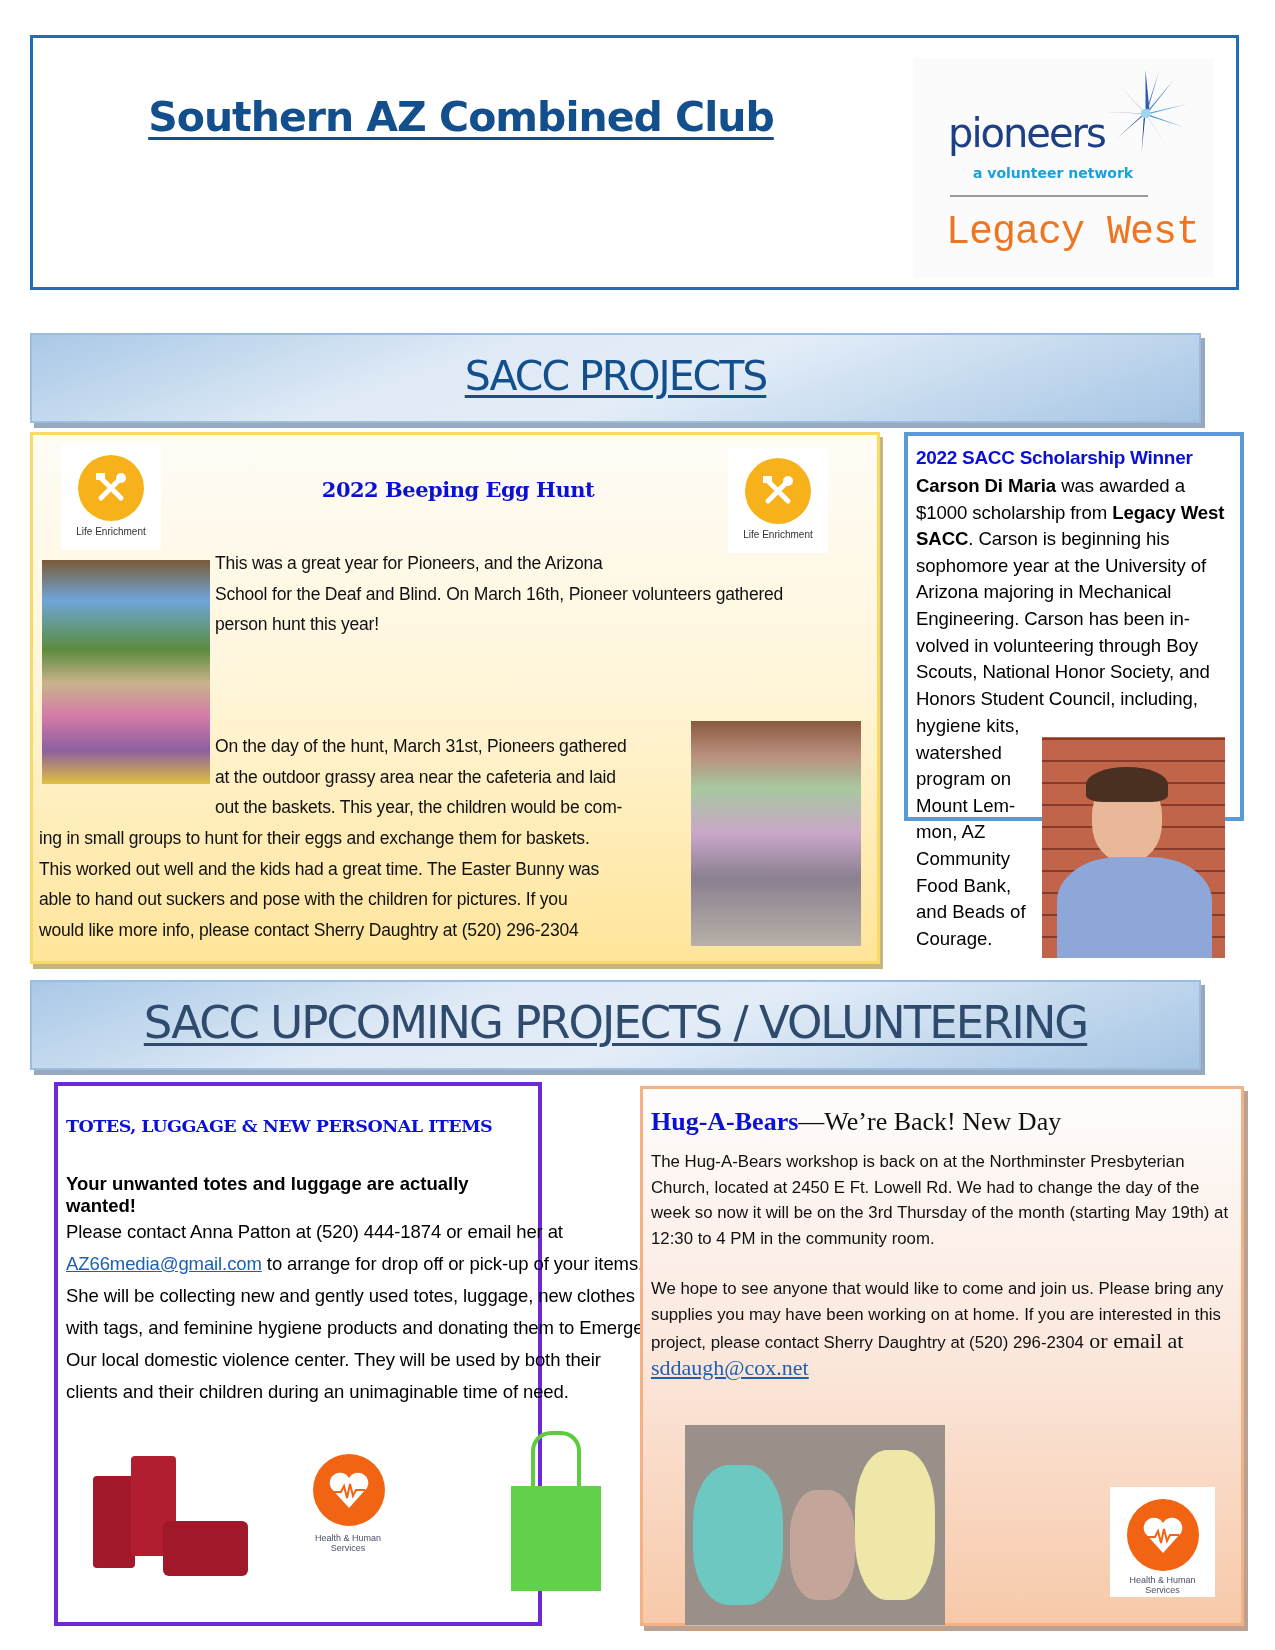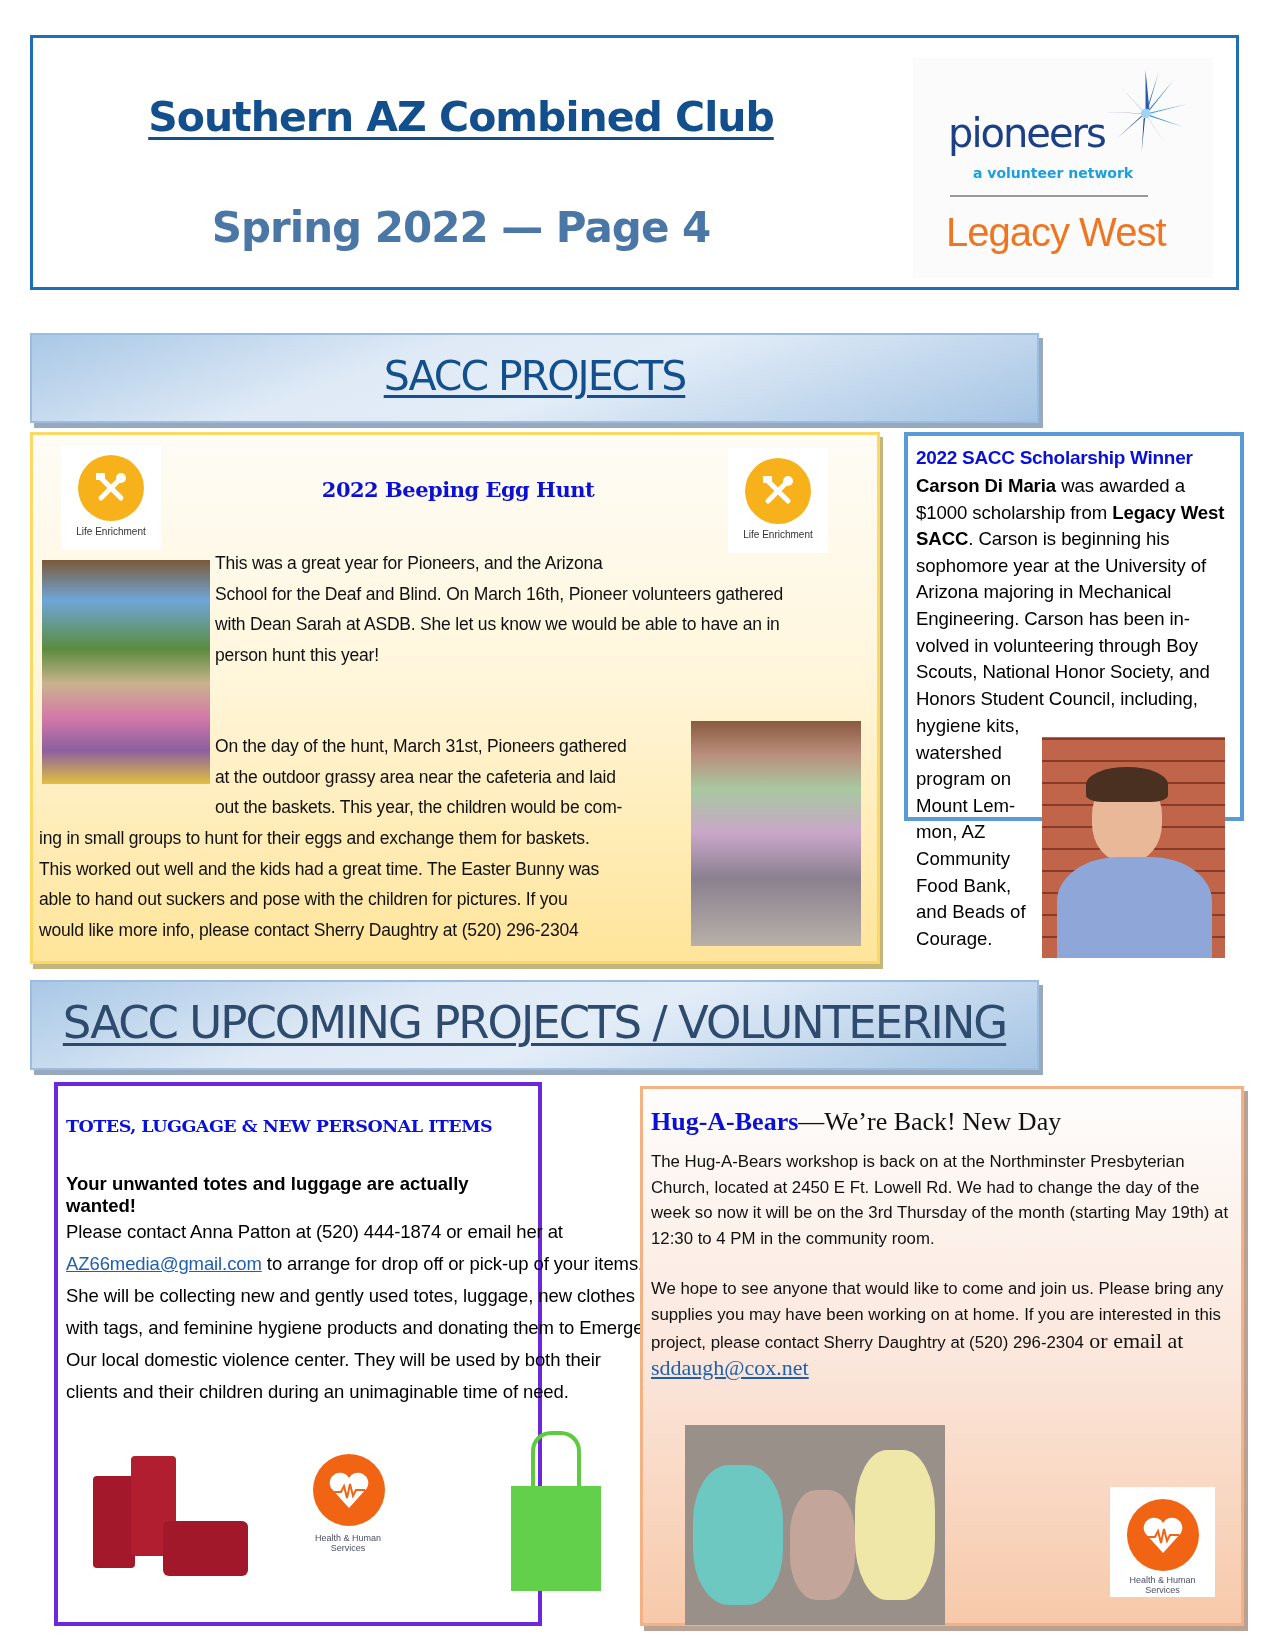--- a/index.html
+++ b/index.html
@@ -12,25 +12,25 @@
   .header-box { left: 30px; top: 35px; width: 1209px; height: 255px; border: 3px solid #1f6fb8; background: #fff; padding-left: 45px; }
   .club-title { position: absolute; left: 103px; top: 55px; width: 650px; text-align: center;
     font-family: "DejaVu Sans", sans-serif; font-weight: bold; font-size: 41px; color: #124f8c;
     text-decoration: underline; text-decoration-thickness: 3px; text-underline-offset: 6px; letter-spacing: -1px; }
   .issue-title { position: absolute; left: 103px; top: 165px; width: 650px; text-align: center;
     font-family: "DejaVu Sans", sans-serif; font-weight: bold; font-size: 42px; color: #4a77a5; letter-spacing: -1px; }
   .logo { position: absolute; left: 880px; top: 20px; width: 300px; height: 220px; background: #fbfbfb; }
   .logo-pioneers { position: absolute; left: 35px; top: 52px; font-family: "DejaVu Sans", sans-serif; font-size: 40px; color: #1d3f86; letter-spacing: -2px; }
   .logo-tagline { position: absolute; left: 60px; top: 107px; font-family: "DejaVu Sans", sans-serif; font-weight: bold; font-size: 14px; color: #1aa0dc; }
   .logo-rule { position: absolute; left: 37px; top: 137px; width: 198px; height: 2px; background: #9a9a9a; }
-  .logo-legacy { position: absolute; left: 33px; top: 152px; font-family: Liberation Sans, sans-serif; font-size: 40px; color: #ee7623; letter-spacing: -1px; }
+  .logo-legacy { position: absolute; left: 33px; top: 152px; font-family: Liberation Mono, monospace; font-size: 40px; color: #ee7623; letter-spacing: -1px; }
   .logo-star { position: absolute; left: 185px; top: 10px; width: 95px; height: 95px; }
 
   
-  .banner { left: 30px; width: 1009px; background: linear-gradient(160deg, #a9c8e6 0%, #dfeaf6 35%, #e3edf8 55%, #a6c5e4 100%);
+  .banner { left: 30px; width: 1171px; background: linear-gradient(160deg, #a9c8e6 0%, #dfeaf6 35%, #e3edf8 55%, #a6c5e4 100%);
     border: 2px solid #9bbde0; box-shadow: 4px 5px 0 #98a9bd; text-align: center; }
   .banner-text { display: inline-block; font-family: "DejaVu Sans", sans-serif; text-decoration: underline; text-underline-offset: 5px; }
   .banner-1 { top: 333px; height: 90px; }
   .banner-1 .banner-text { font-size: 41px; color: #124f8c; margin-top: 17px; letter-spacing: -2px; text-decoration-thickness: 3px; }
   .banner-2 { top: 980px; height: 90px; }
   .banner-2 .banner-text { font-size: 45px; color: #2e4a6c; margin-top: 14px; letter-spacing: -2px; text-decoration-thickness: 3px; }
 
   
   .egg-card { left: 30px; top: 432px; width: 850px; height: 532px; border: 3px solid #fbd966;
     background: linear-gradient(180deg, #fefcf6 0%, #fff6dc 45%, #ffe59a 100%); box-shadow: 3px 5px 0 #c5b47c; }
@@ -66,21 +66,20 @@
 
   .hhs { position: absolute; background: #fff; }
   .hhs-circle { position: absolute; border-radius: 50%; background: #f06414; display:flex; align-items:center; justify-content:center; }
   .hhs-label { position: absolute; text-align: center; font-size: 9px; line-height: 10px; color: #4a4f66; }
 </style>
 </head>
 <body>
 
 <div class="abs header-box">
   <div class="club-title">Southern AZ Combined Club</div>
-  <div class="issue-title">Spring 2022 — Page 4</div>
   <div class="logo">
     <svg class="logo-star" viewBox="0 0 100 100">
       <g transform="translate(50,48)">
         <polygon points="0,-46 4,-6 0,0" fill="#2a5bb0"></polygon>
         <polygon points="30,-36 5,-4 0,0" fill="#3b7fd0"></polygon>
         <polygon points="44,-10 6,0 0,0" fill="#49a9e3"></polygon>
         <polygon points="40,14 5,3 0,0" fill="#3c8ed6"></polygon>
         <polygon points="22,34 3,5 0,0" fill="#2f6dbf"></polygon>
         <polygon points="-4,40 -2,6 0,0" fill="#1e4595"></polygon>
         <polygon points="-30,26 -5,3 0,0" fill="#23479c"></polygon>
@@ -128,21 +127,20 @@
         </svg>
     </div>
     <div class="le-label">Life Enrichment</div>
   </div>
 
   <div class="photo" style="left:9px; top:125px; width:168px; height:224px; background:linear-gradient(180deg,#7a5a3a 0%,#6fa6d8 18%,#5b8c3e 40%,#c9b38c 55%,#d47aa8 70%,#8c5fa0 85%,#e0c040 100%);"></div>
 
   <div class="egg-text" style="left:182px; top:113px; width:650px;">
     <div>This was a great year for Pioneers, and the Arizona</div>
     <div>School for the Deaf and Blind. On March 16th, Pioneer volunteers gathered</div>
-    <div>with Dean Sarah at ASDB. She let us know we would be able to have an in</div>
     <div>person hunt this year!</div>
   </div>
 
   <div class="egg-text" style="left:182px; top:296px; width:470px;">
     <div>On the day of the hunt, March 31st, Pioneers gathered</div>
     <div>at the outdoor grassy area near the cafeteria and laid</div>
     <div>out the baskets. This year, the children would be com-</div>
   </div>
   <div class="egg-text" style="left:6px; top:388px; width:650px;">
     <div>ing in small groups to hunt for their eggs and exchange them for baskets.</div>

